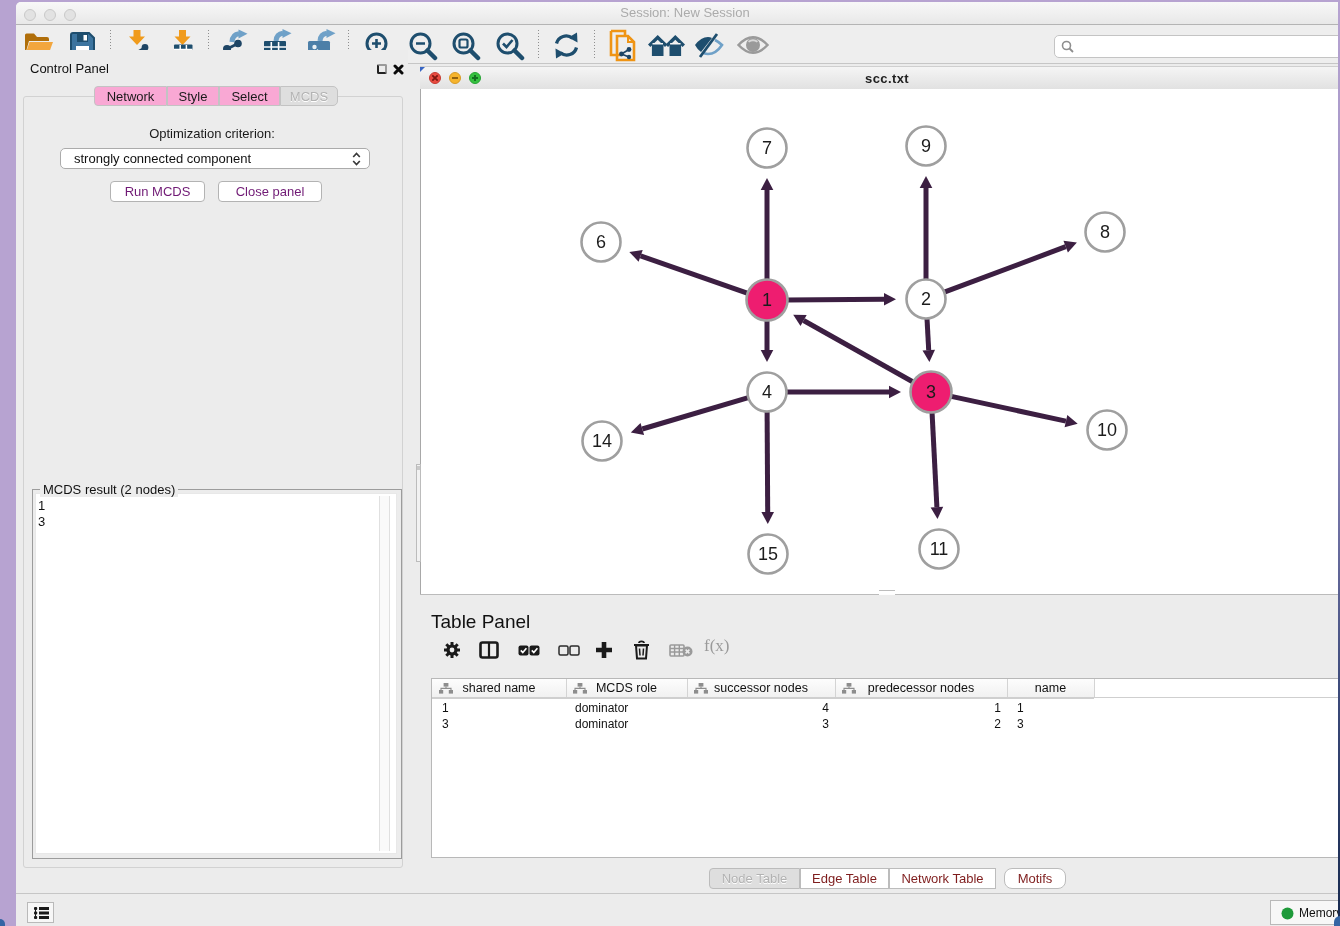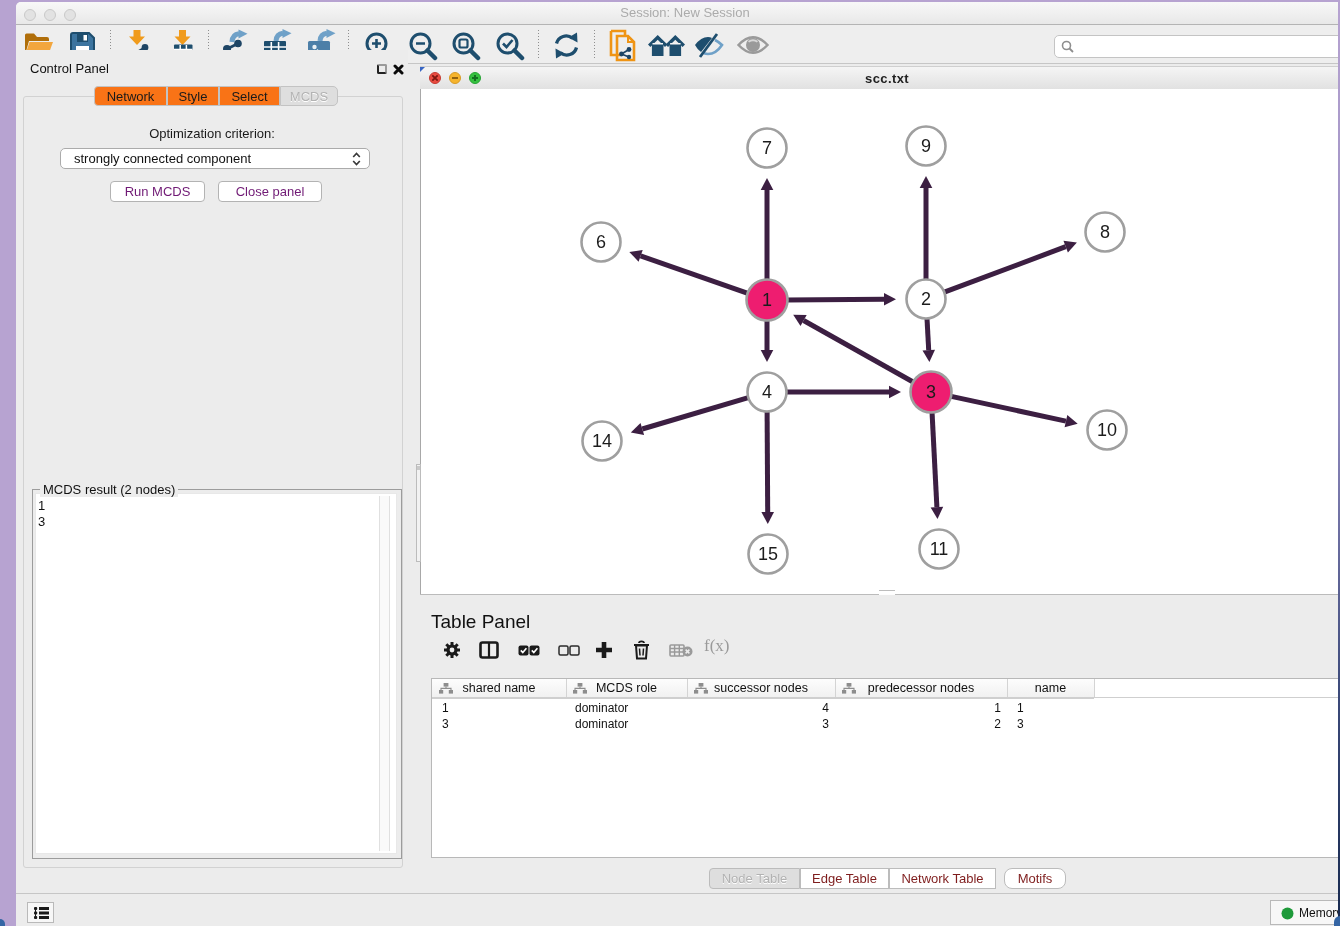--- a/index.html
+++ b/index.html
@@ -18,21 +18,21 @@
  background:#eeeeee;border-bottom:1px solid #c6c6c6;}
 .tsep{position:absolute;top:5px;height:28px;width:1px;
  background:repeating-linear-gradient(to bottom,#8f8f8f 0 1px,rgba(0,0,0,0) 1px 3px);}
 #searchbox{position:absolute;left:1038px;top:10px;width:291px;height:21px;
  background:#fff;border:1px solid #c4c4c4;border-radius:5px;}
 
 #cpanel{position:absolute;left:0;top:48px;width:392px;height:829px;background:#ececec;}
 #cpanel .hdr{position:absolute;left:14px;top:11px;font-size:13px;color:#111;}
 .tabrow{position:absolute;font-size:13px;color:#1a1a1a;z-index:3;}
 .tab{position:absolute;top:0;height:20px;line-height:20px;text-align:center;
- background:#f97316;border:1px solid #c3c3c3;box-sizing:border-box;}
+ background:#f9a8d4;border:1px solid #c3c3c3;box-sizing:border-box;}
 .tabsel{background:#dedede;color:#b2b2b2;text-shadow:0 1px 0 #fff;
  border-color:#c3c3c3;}
 #mcdsbody{position:absolute;left:7px;top:46px;width:378px;height:770px;
  border:1px solid #d2d2d2;background:#ececec;border-radius:3px;}
 #optlabel{position:absolute;left:0;top:76px;width:392px;text-align:center;
  font-size:13px;color:#1a1a1a;}
 #dropdown{position:absolute;left:44px;top:98px;width:310px;height:21px;
  background:#fff;border:1px solid #ababab;border-radius:5px;box-sizing:border-box;
  font-size:13px;color:#111;line-height:19px;padding-left:13px;}
 .macbtn{position:absolute;height:21px;background:#fff;border:1px solid #b3b3b3;

